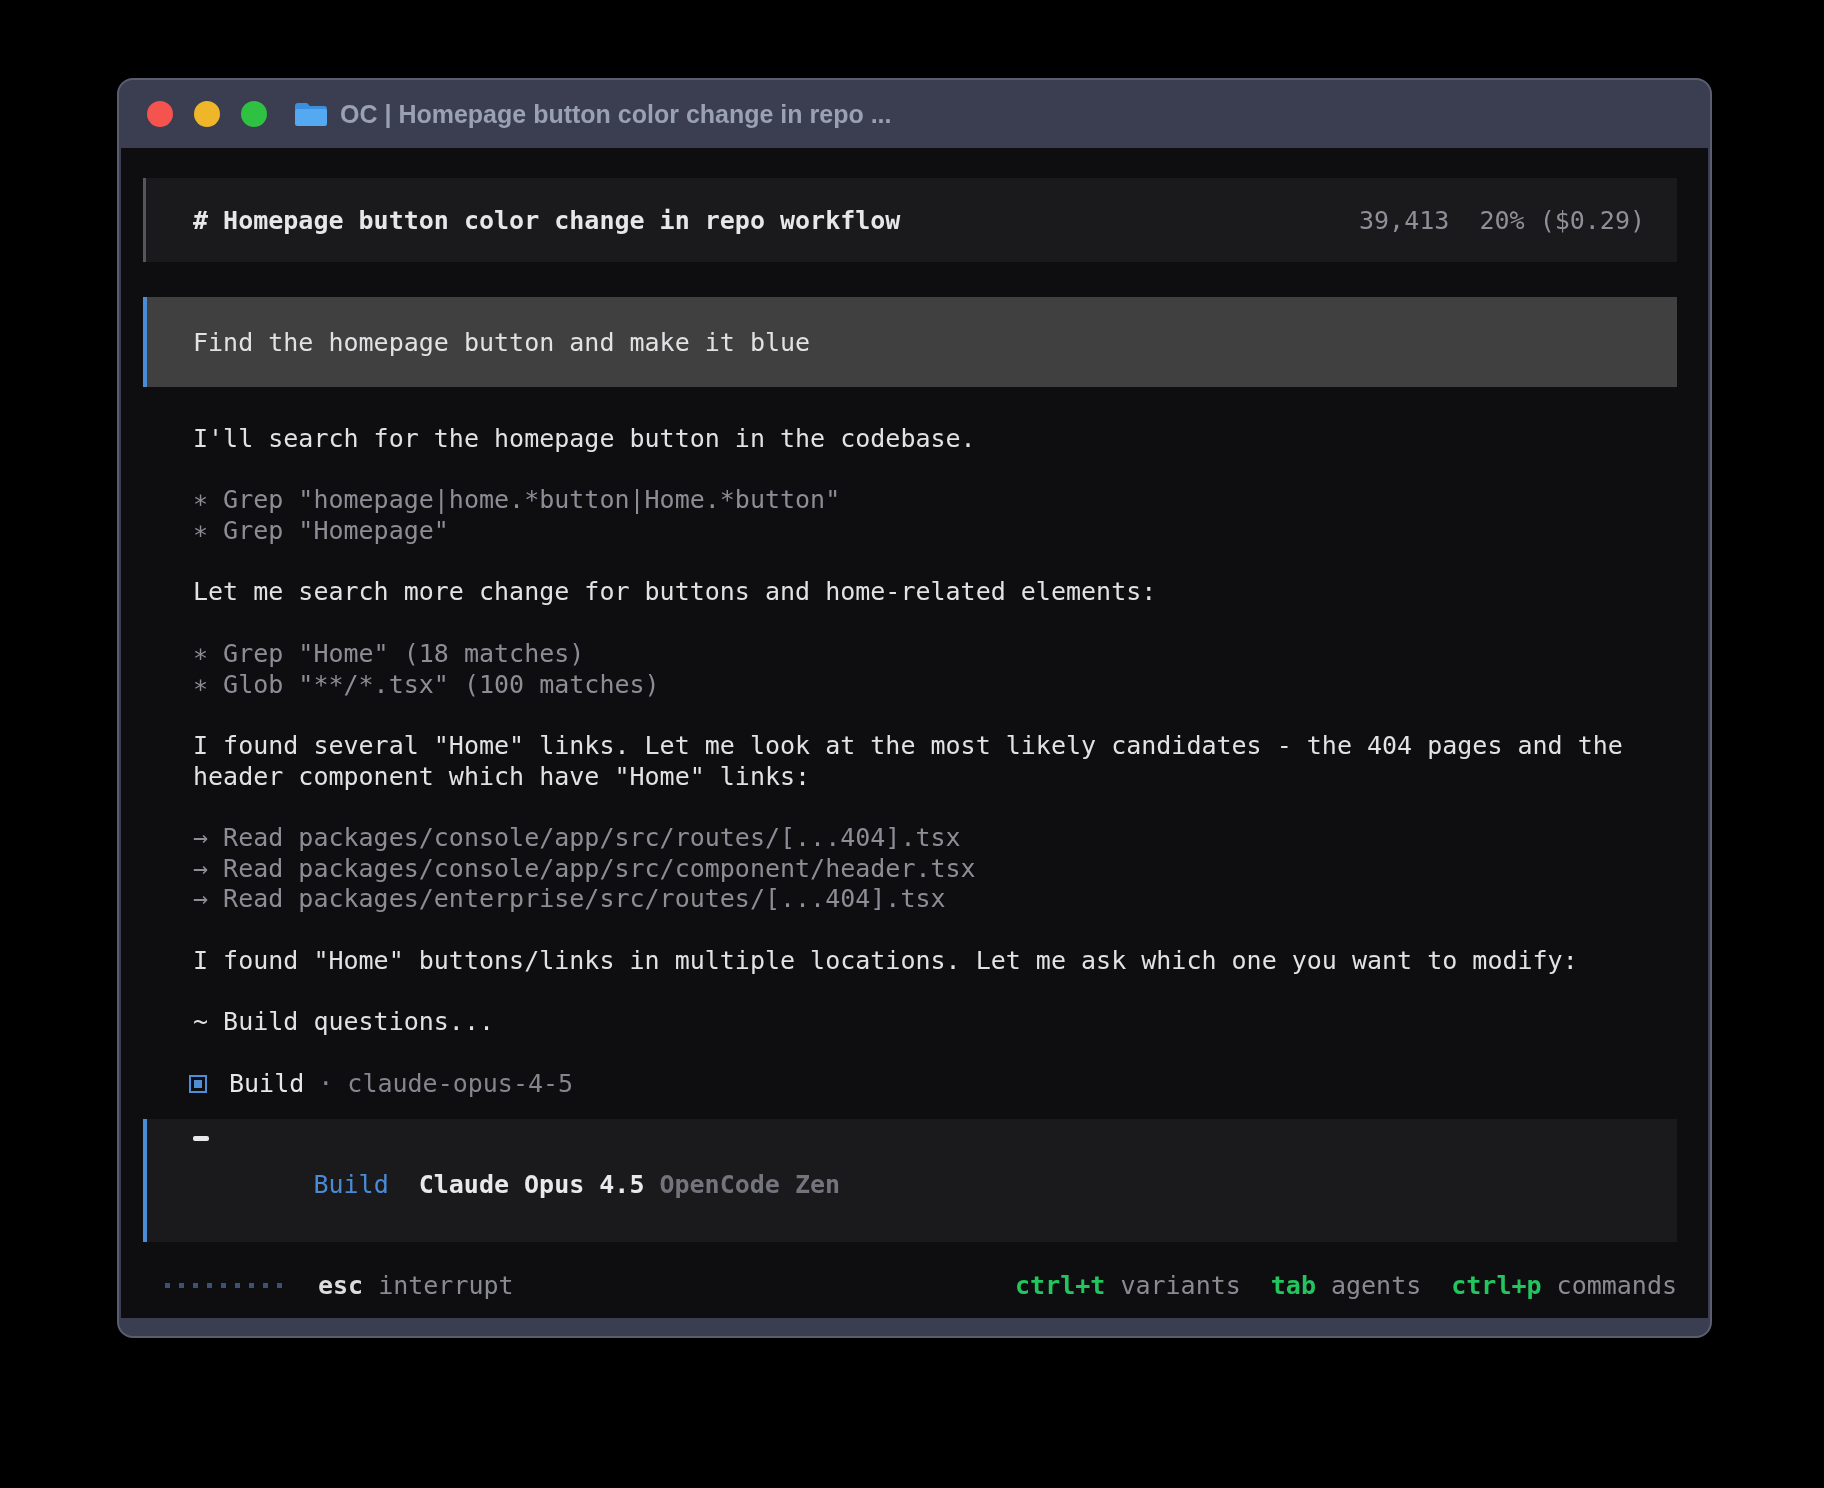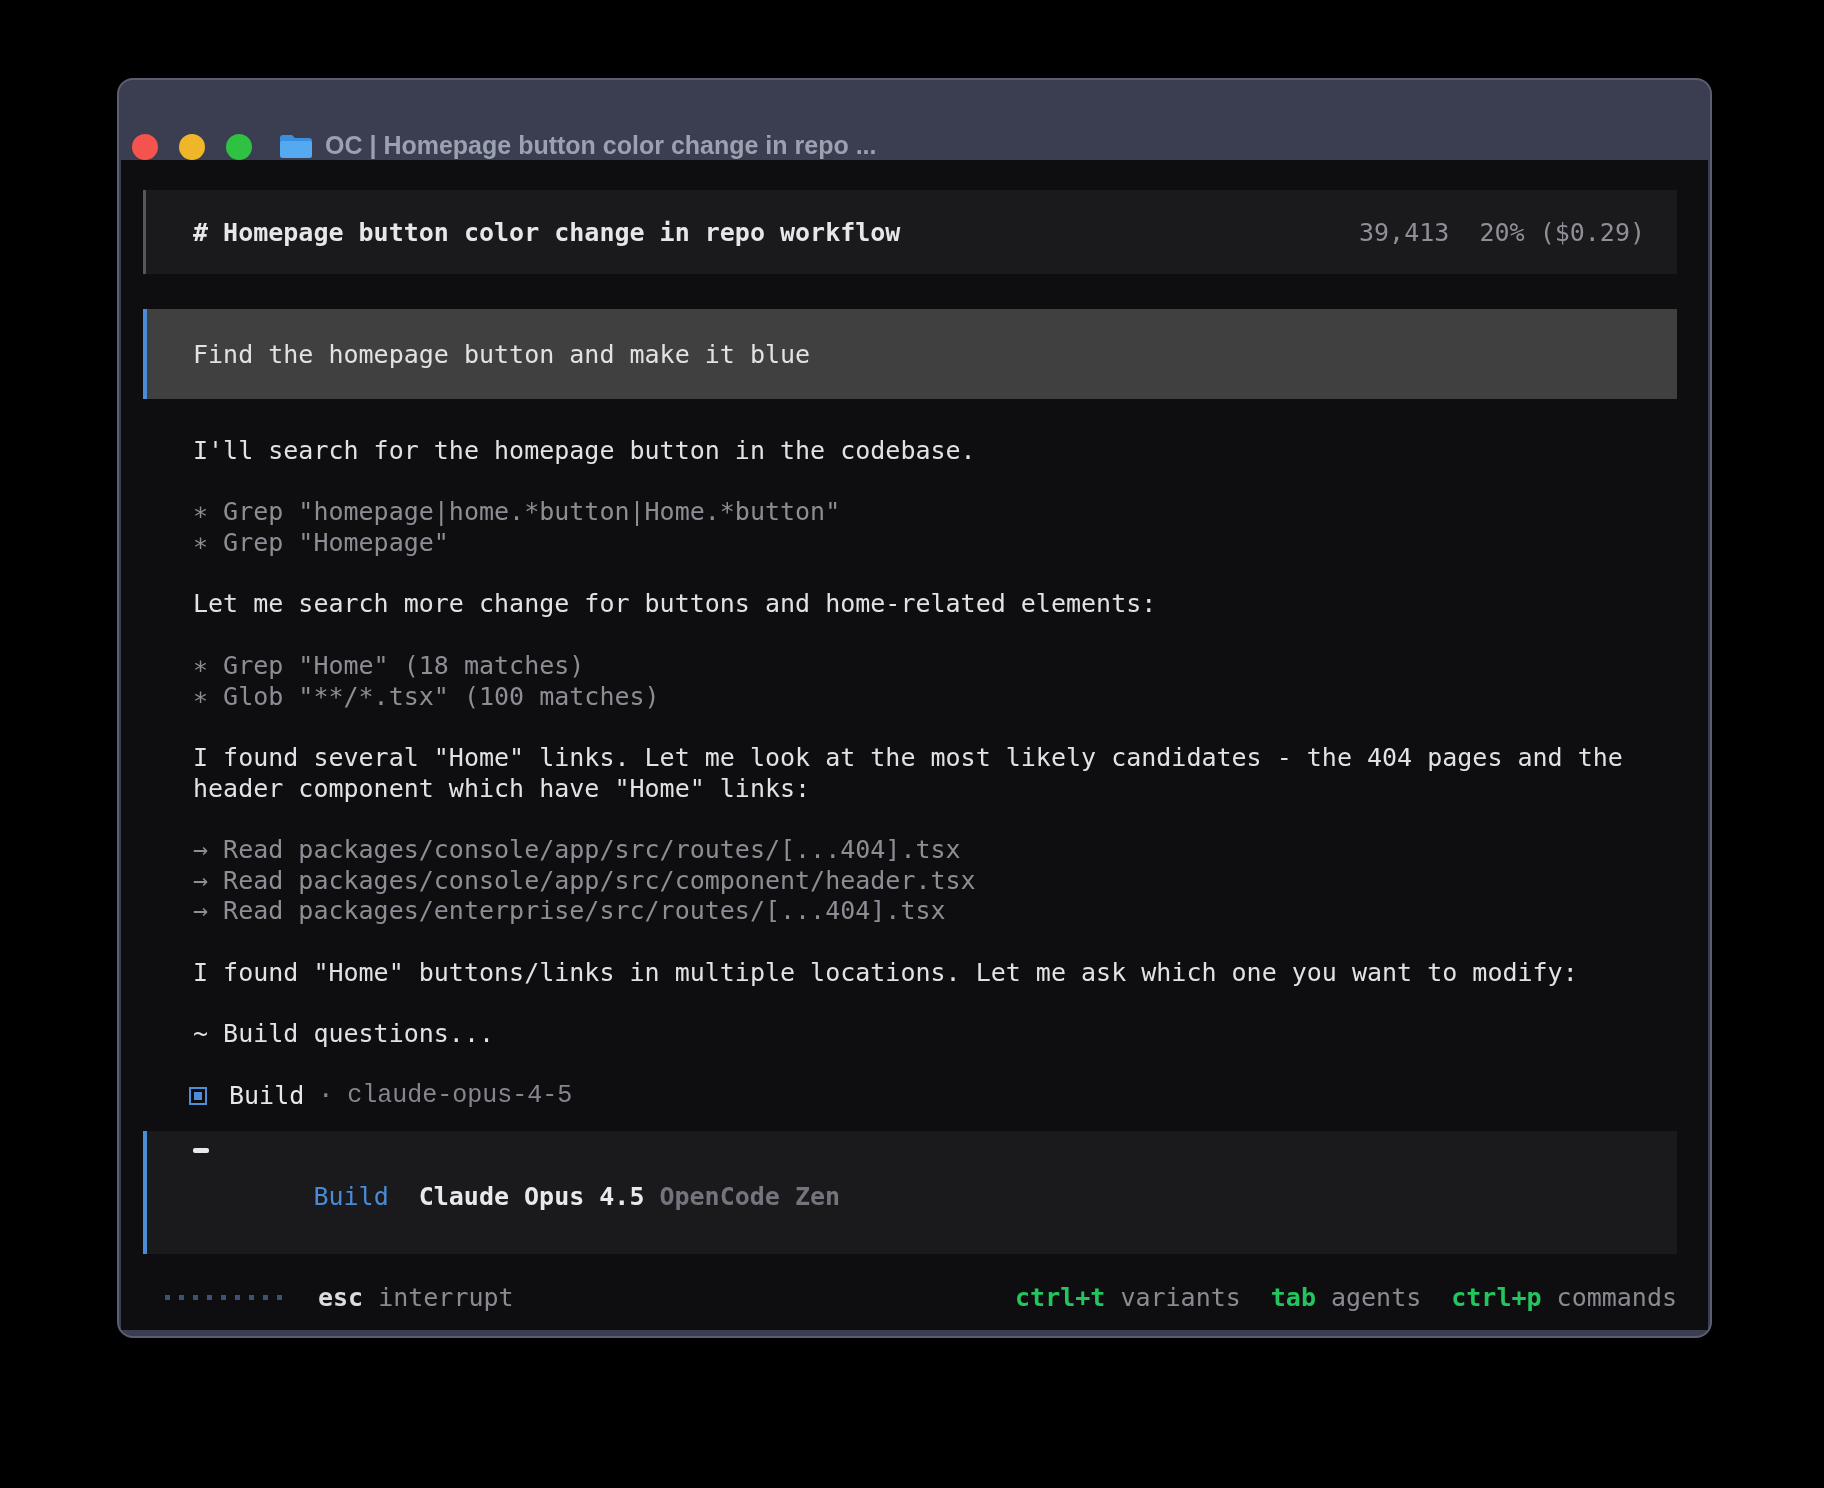--- a/index.html
+++ b/index.html
@@ -5,21 +5,21 @@
   html,body{margin:0;padding:0;}
   body{
     width:1824px;height:1488px;background:#000;overflow:hidden;position:relative;
     font-family:"DejaVu Sans Mono",monospace;
   }
   .window{
     position:absolute;left:117px;top:78px;width:1595px;height:1260px;
     box-sizing:border-box;border:2px solid #5a5e70;border-radius:16px;
     background:#3a3e50;overflow:hidden;
   }
-  .titlebar{height:80px;display:flex;align-items:flex-end;padding-left:13px;}
+  .titlebar{height:68px;display:flex;align-items:center;padding-left:28px;}
   .light{width:26px;height:26px;border-radius:50%;margin-right:21px;}
   .light.red{background:#f4534e;}
   .light.yellow{background:#f0b62a;}
   .light.green{background:#2fc242;}
   .folder{margin-left:6px;margin-right:12px;display:block;}
   .win-title{font:bold 25px "Liberation Sans",sans-serif;color:#9aa1b0;white-space:pre;}
 
   .terminal{
     height:1170px;margin:0 2px;background:#0e0e10;box-sizing:border-box;
     padding:0 31px 0 22px;overflow:hidden;
@@ -43,21 +43,21 @@
   .transcript .line{height:30.7px;margin-left:50px;white-space:pre;color:#e2e2e4;overflow:hidden;}
   .transcript .line.dim{color:#8d8d95;}
 
   .agent-row{height:30.7px;margin-left:46px;display:flex;align-items:center;
     font:25px "DejaVu Sans Mono",monospace;}
   .agent-icon{width:18px;height:18px;border:2px solid #4e8ed8;box-sizing:border-box;
     display:flex;align-items:center;justify-content:center;flex:none;}
   .agent-icon i{width:8px;height:8px;background:#4e8ed8;display:block;}
   .agent-name{color:#e7e7e9;margin-left:22px;}
   .agent-sep{color:#85858d;margin-left:14px;}
-  .agent-model{color:#85858d;margin-left:14px;font-family:Liberation Mono, monospace;}
+  .agent-model{color:#85858d;margin-left:14px;}
 
   .block-input{
     margin-top:20px;height:123px;background:#1a1a1d;border-left:4px solid #4b8cd6;
     box-sizing:border-box;padding:17px 0 14px 46px;
     display:flex;flex-direction:column;justify-content:space-between;
   }
   .cursor{width:16px;height:36px;background:#e9e9e9;border-radius:2px;}
   .input-model-row{font:25px "DejaVu Sans Mono",monospace;white-space:pre;}
   .mode{color:#4a8bd7;margin-right:30px;}
   .model-name{color:#e9e9eb;font-weight:bold;margin-right:15px;}

